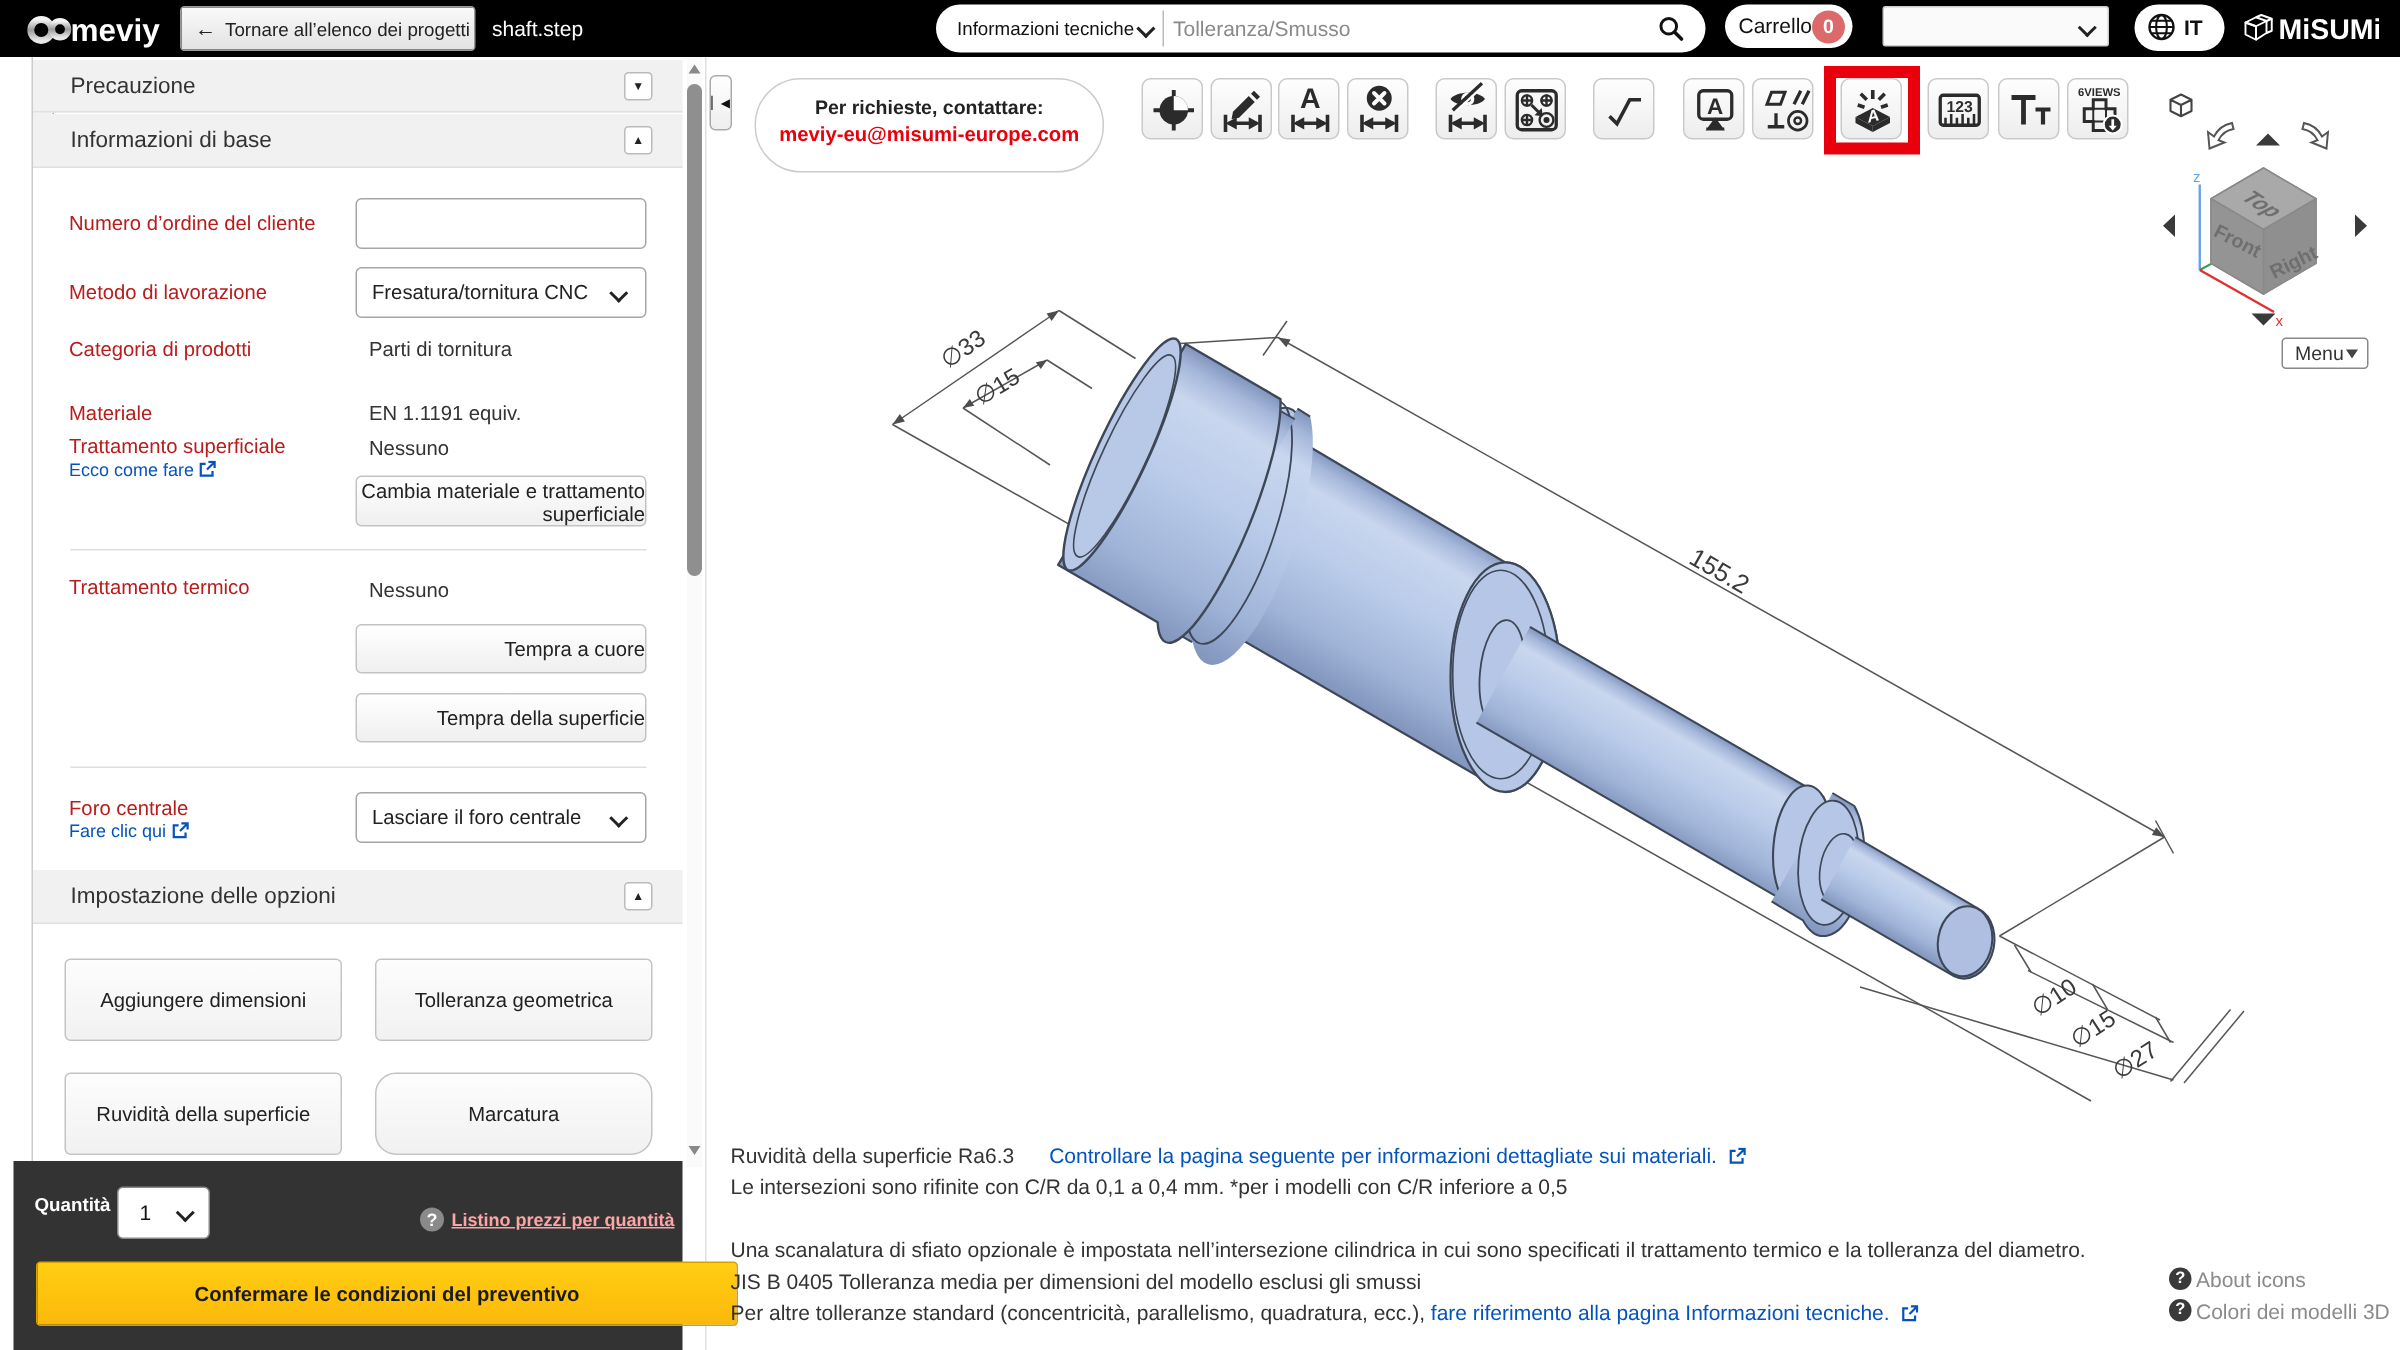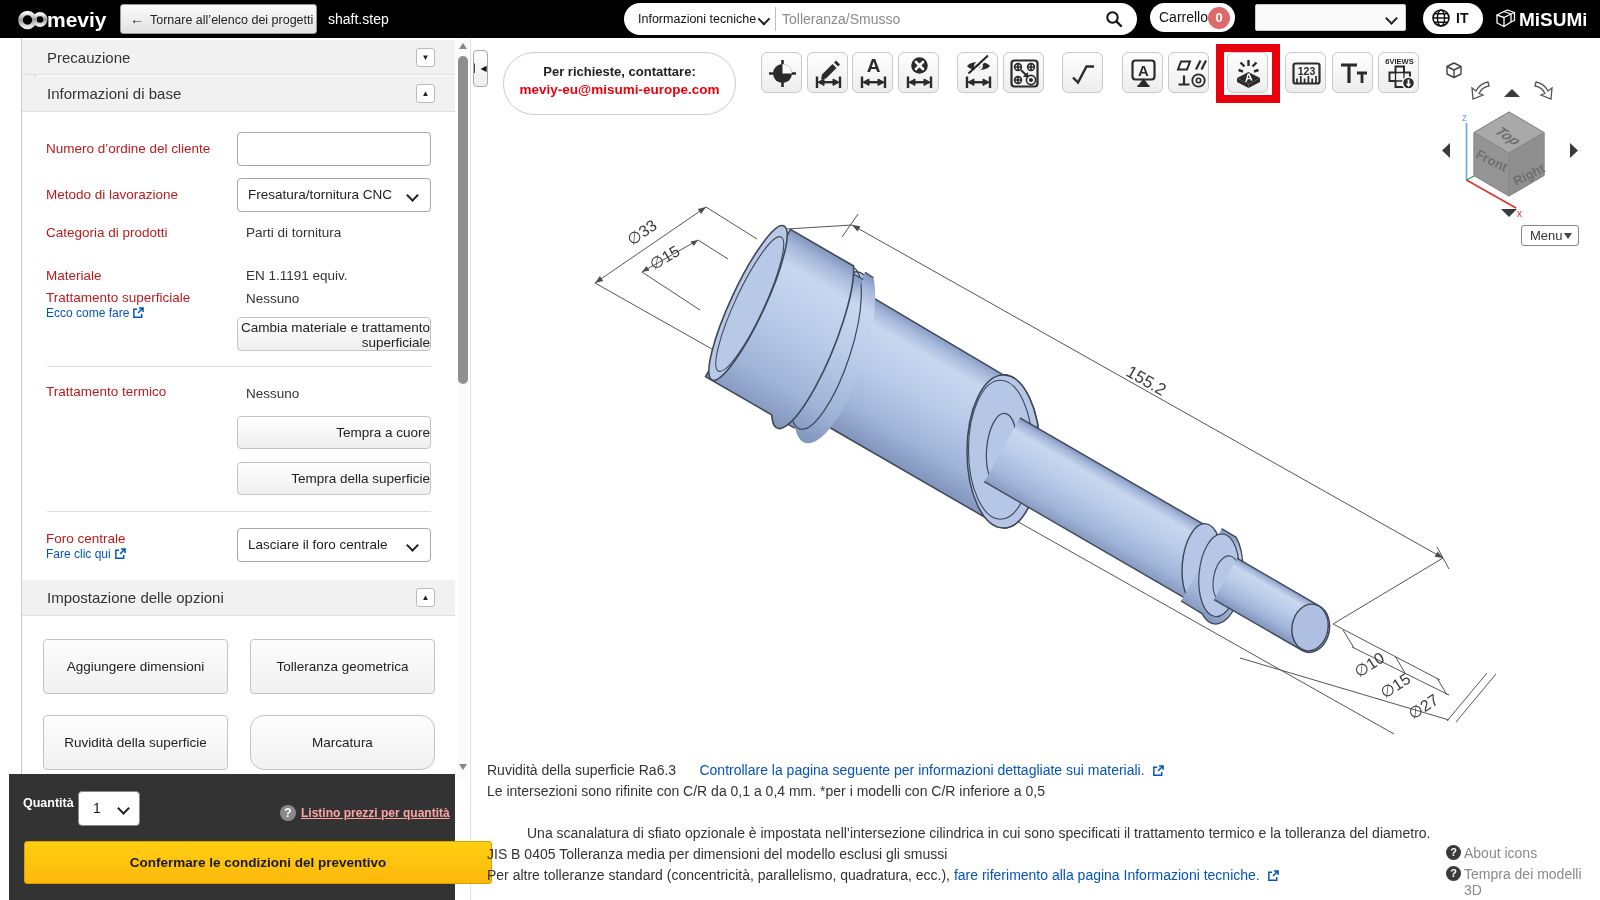--- a/index.html
+++ b/index.html
@@ -470,23 +470,23 @@
       <text transform="translate(905,599) rotate(-33)">∅15</text>
       <text transform="translate(933,620) rotate(-33)">∅27</text>
     </g>
   </svg>
 
   <div class="note" style="top:762px;">Ruvidità della superficie Ra6.3&nbsp;&nbsp;&nbsp;&nbsp;&nbsp;&nbsp;<a>Controllare la pagina seguente per informazioni dettagliate sui materiali.</a> <svg class="ext" style="color:#0553bd" width="12" height="12" viewBox="0 0 13 13">
         <path d="M5.5 2.5 H2 V11 H10.5 V7.5" fill="none" stroke="currentColor" stroke-width="1.6"></path>
         <path d="M7.5 1 H12 V5.5 M11.8 1.2 L6.5 6.5" stroke="currentColor" stroke-width="1.6" fill="none"></path>
       </svg></div>
   <div class="note" style="top:783px;">Le intersezioni sono rifinite con C/R da 0,1 a 0,4 mm. *per i modelli con C/R inferiore a 0,5</div>
-  <div class="note" style="top:825px;margin-left:40px;">Una scanalatura di sfiato opzionale è impostata nell’intersezione cilindrica in cui sono specificati il trattamento termico e la tolleranza del diametro.</div>
+  <div class="note" style="top:825px;">Una scanalatura di sfiato opzionale è impostata nell’intersezione cilindrica in cui sono specificati il trattamento termico e la tolleranza del diametro.</div>
   <div class="note" style="top:846px;">JIS B 0405 Tolleranza media per dimensioni del modello esclusi gli smussi</div>
   <div class="note" style="top:867px;">Per altre tolleranze standard (concentricità, parallelismo, quadratura, ecc.), <a>fare riferimento alla pagina Informazioni tecniche.</a> <svg class="ext" style="color:#0553bd" width="12" height="12" viewBox="0 0 13 13">
         <path d="M5.5 2.5 H2 V11 H10.5 V7.5" fill="none" stroke="currentColor" stroke-width="1.6"></path>
         <path d="M7.5 1 H12 V5.5 M11.8 1.2 L6.5 6.5" stroke="currentColor" stroke-width="1.6" fill="none"></path>
       </svg></div>
   <div class="qdot" style="left:1446px; top:845px;">?</div>
   <div class="qhint" style="left:1464px; top:845px;">About icons</div>
   <div class="qdot" style="left:1446px; top:866px;">?</div>
-  <div class="qhint" style="left:1464px; top:866px;">Tempra dei modelli 3D</div>
+  <div class="qhint" style="left:1464px; top:866px;">Colori dei modelli 3D</div>
 </div>
 
 </body></html>

